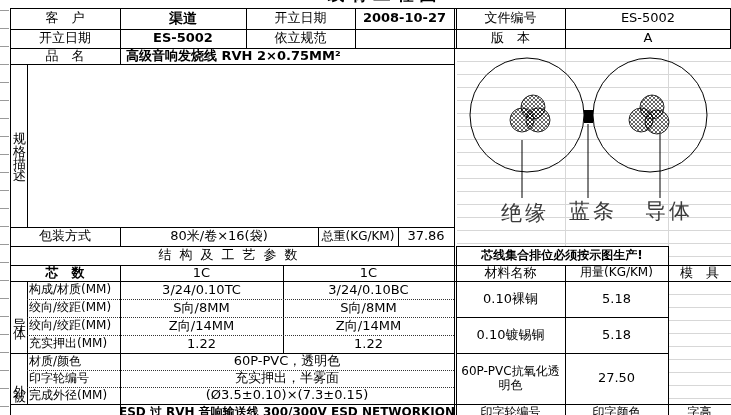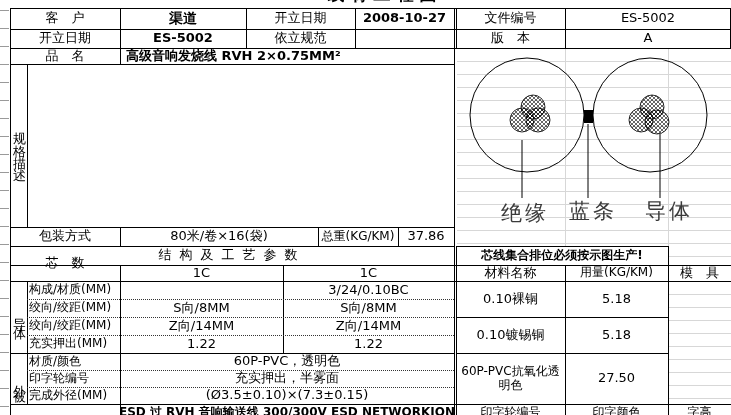--- a/index.html
+++ b/index.html
@@ -45,26 +45,27 @@
 
   <div class="t vert" style="left:10px;top:64px;width:17px;height:163px;letter-spacing:12px;padding:0;">规格描述</div>
 
   <div class="t" style="left:10px;top:227px;width:110px;height:19px;">包装方式</div>
   <div class="t" style="left:120px;top:227px;width:198px;height:19px;">80米/卷×16(袋)</div>
   <div class="t s12" style="left:318px;top:227px;width:80px;height:19px;">总重(KG/KM)</div>
   <div class="t" style="left:398px;top:227px;width:56px;height:19px;">37.86</div>
 
   <div class="t" style="left:10px;top:246px;width:444px;height:19px;letter-spacing:8px;">结构及工艺参数</div>
 
-  <div class="t" style="left:10px;top:255px;width:110px;height:16px;">芯　数</div>
+  <div class="t" style="left:10px;top:265px;width:110px;height:16px;font-weight:bold;">芯　数</div>
   <div class="t" style="left:120px;top:265px;width:163px;height:16px;">1C</div>
   <div class="t" style="left:283px;top:265px;width:171px;height:16px;">1C</div>
 
   <div class="t vert" style="left:10px;top:281px;width:17px;height:72px;letter-spacing:9px;padding:0;">导体</div>
   <div class="t s12 left" style="left:27px;top:281px;width:93px;height:18px;">构成/材质(MM)</div>
+  <div class="t" style="left:120px;top:281px;width:163px;height:18px;">3/24/0.10TC</div>
   <div class="t" style="left:283px;top:281px;width:171px;height:18px;">3/24/0.10BC</div>
   <div class="t s12 left" style="left:27px;top:299px;width:93px;height:18px;">绞向/绞距(MM)</div>
   <div class="t" style="left:120px;top:299px;width:163px;height:18px;">S向/8MM</div>
   <div class="t" style="left:283px;top:299px;width:171px;height:18px;">S向/8MM</div>
   <div class="t s12 left" style="left:27px;top:317px;width:93px;height:18px;">绞向/绞距(MM)</div>
   <div class="t" style="left:120px;top:317px;width:163px;height:18px;">Z向/14MM</div>
   <div class="t" style="left:283px;top:317px;width:171px;height:18px;">Z向/14MM</div>
   <div class="t s12 left" style="left:27px;top:335px;width:93px;height:18px;">充实押出(MM)</div>
   <div class="t" style="left:120px;top:335px;width:163px;height:18px;">1.22</div>
   <div class="t" style="left:283px;top:335px;width:171px;height:18px;">1.22</div>

